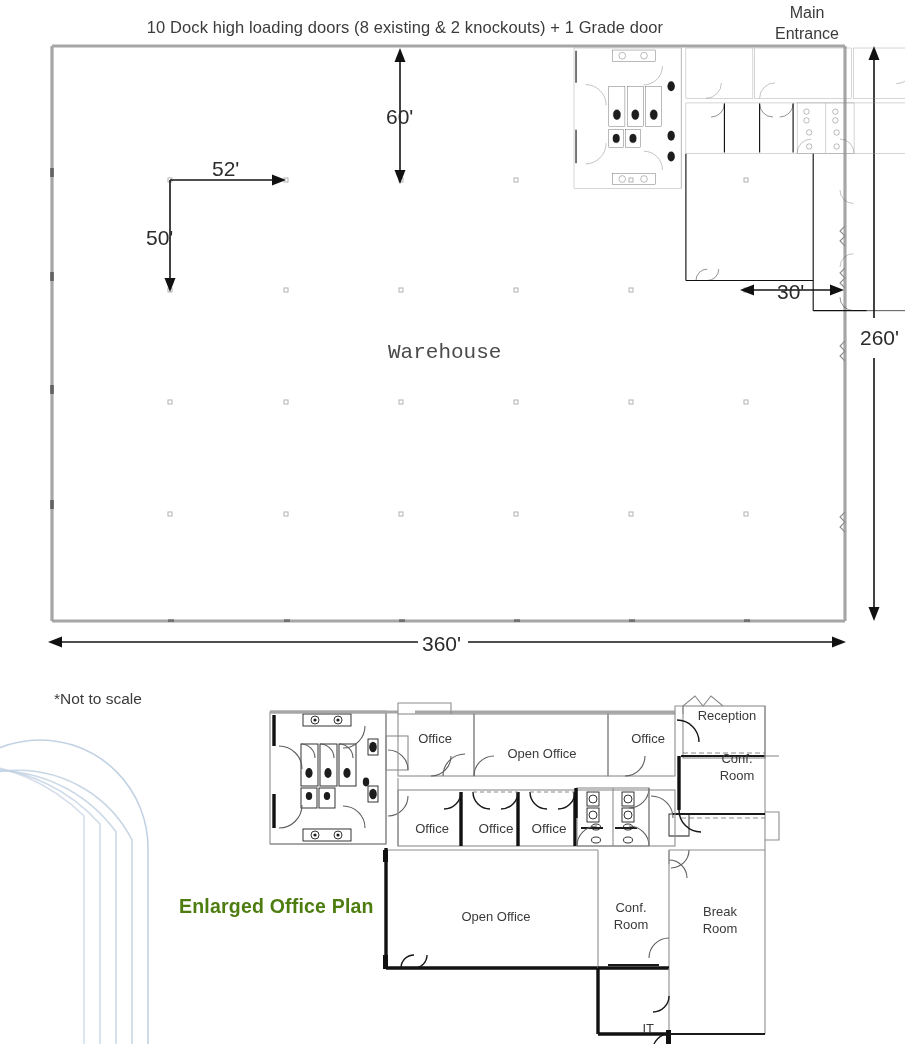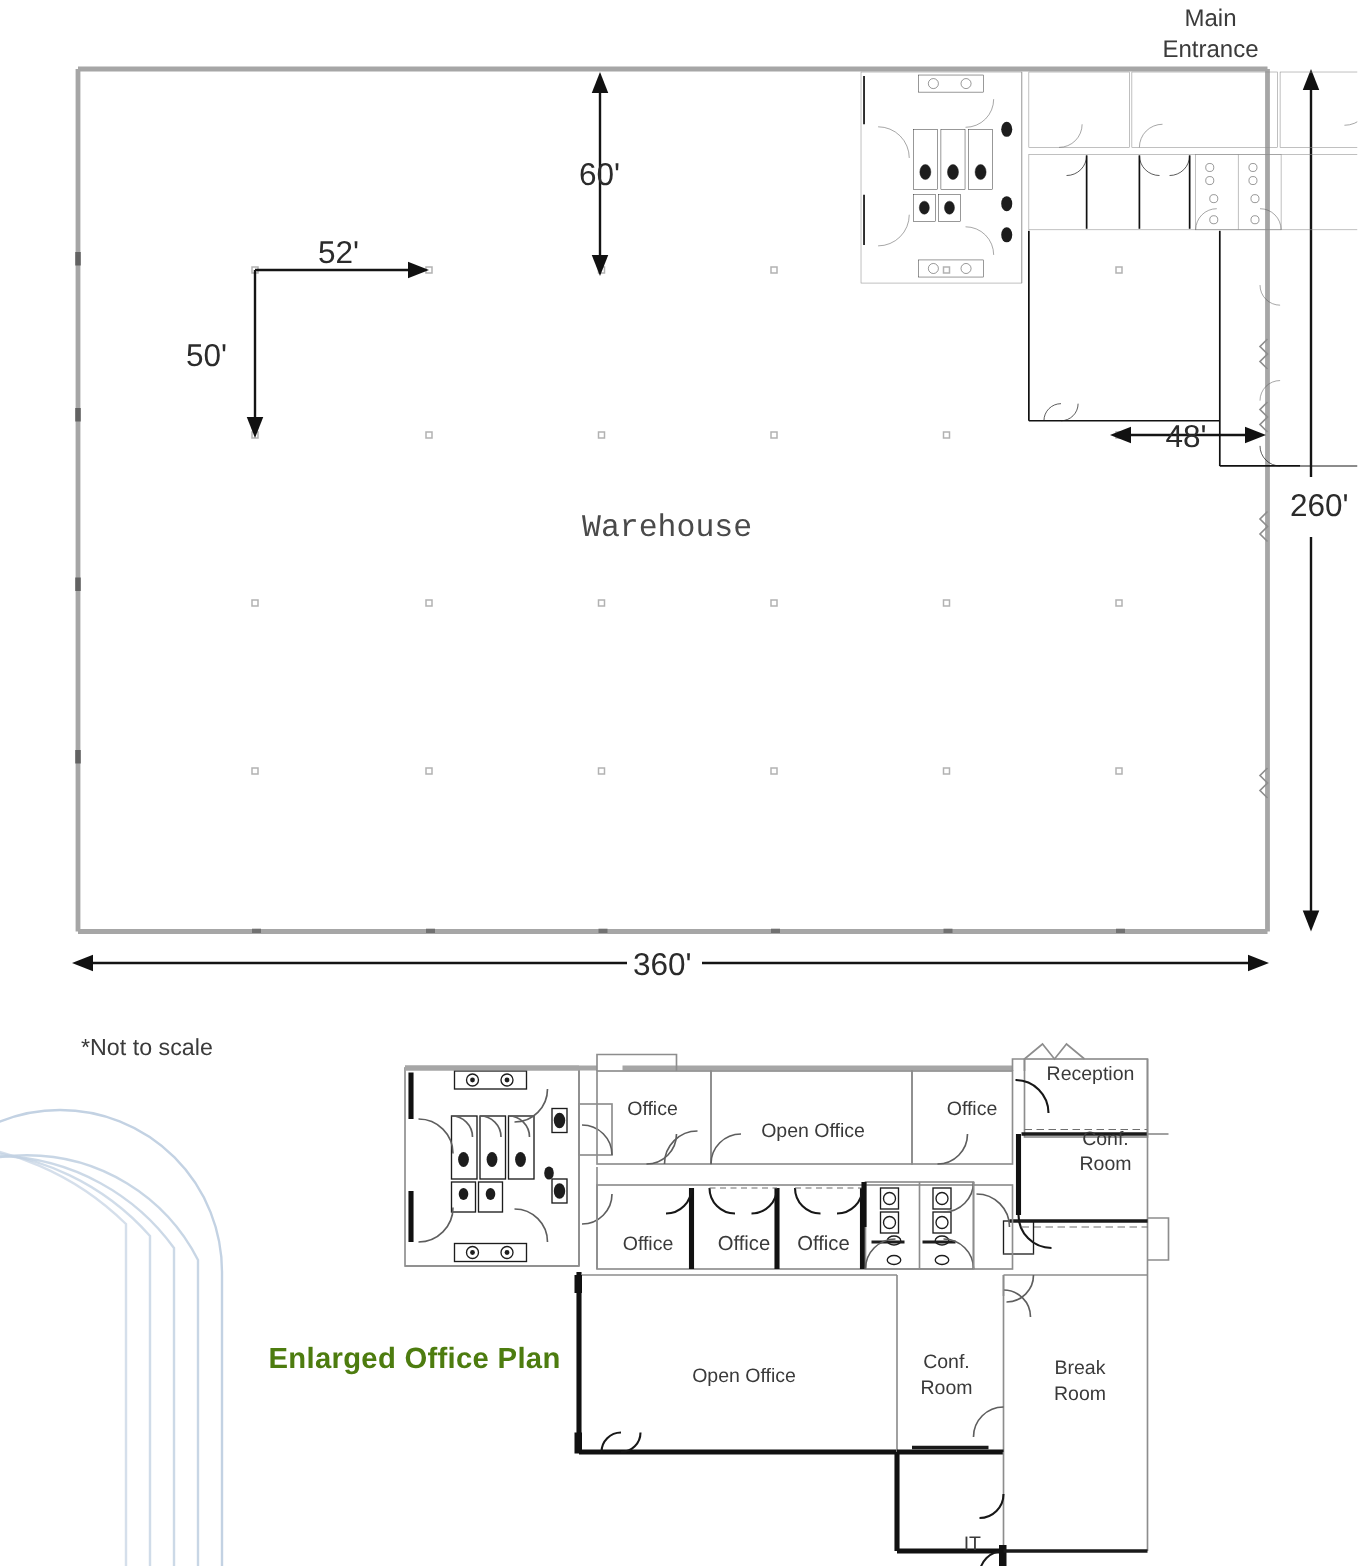--- a/index.html
+++ b/index.html
@@ -92,20 +92,21 @@
       <g fill="none" stroke="#c3d2e3" stroke-width="1.6">
         <path d="M10,340 L10,130 A108,108 0 0 1 226,130 L226,340"></path>
         <path d="M-18,340 L-18,122 A128,128 0 0 1 210,122 L210,340" opacity=".92"></path>
         <path d="M-46,340 L-46,114 A148,148 0 0 1 194,114 L194,340" opacity=".85"></path>
         <path d="M-74,340 L-74,106 A168,168 0 0 1 178,106 L178,340" opacity=".78"></path>
         <path d="M-102,340 L-102,98 A188,188 0 0 1 162,98 L162,340" opacity=".7"></path>
       </g>
     </svg>
   </div>
 
+  <div class="abs note-top">10 Dock high loading doors (8 existing &amp; 2 knockouts) + 1 Grade door</div>
 
   <div class="abs main-entrance">
     <div>Main</div>
     <div>Entrance</div>
   </div>
 
   <div class="abs" style="left:0; top:0;">
     <svg width="905" height="680" viewBox="0 0 905 680">
 
       <g>
@@ -288,22 +289,22 @@
           <line class="wall-dark" x1="1026" y1="160" x2="1026" y2="300"></line>
           <path class="door-arc-d" d="M1026,300 a40,40 0 0 0 40,40"></path>
           <rect class="fix" x="1040" y="300" width="70" height="50"></rect>
         </g>
       </g>
     </svg>
   </div>
 
   <div class="abs dim-label" style="left:386px; top:105px;">60'</div>
   <div class="abs dim-label" style="left:212px; top:157px;">52'</div>
-  <div class="abs dim-label" style="left:124px; top:226px;text-align:center;">50'</div>
-  <div class="abs dim-label" style="left:777px; top:280px;">48'</div>
+  <div class="abs dim-label" style="left:146px; top:226px;text-align:center;">50'</div>
+  <div class="abs dim-label" style="left:777px; top:280px;">30'</div>
   <div class="abs dim-label" style="left:860px; top:326px;">260'</div>
   <div class="abs dim-label" style="left:422px; top:632px;">360'</div>
 
   <div class="abs warehouse-label" style="left:388px; top:341px;font-family:Liberation Mono, monospace;">Warehouse</div>
 
   <div class="abs notscale" style="left:54px; top:690px;">*Not to scale</div>
   <div class="abs enlarged-title" style="left:179px; top:895px;">Enlarged Office Plan</div>
 
   <div class="abs" style="left:265px; top:700px;">
     <svg width="530" height="344" viewBox="0 0 530 344">

